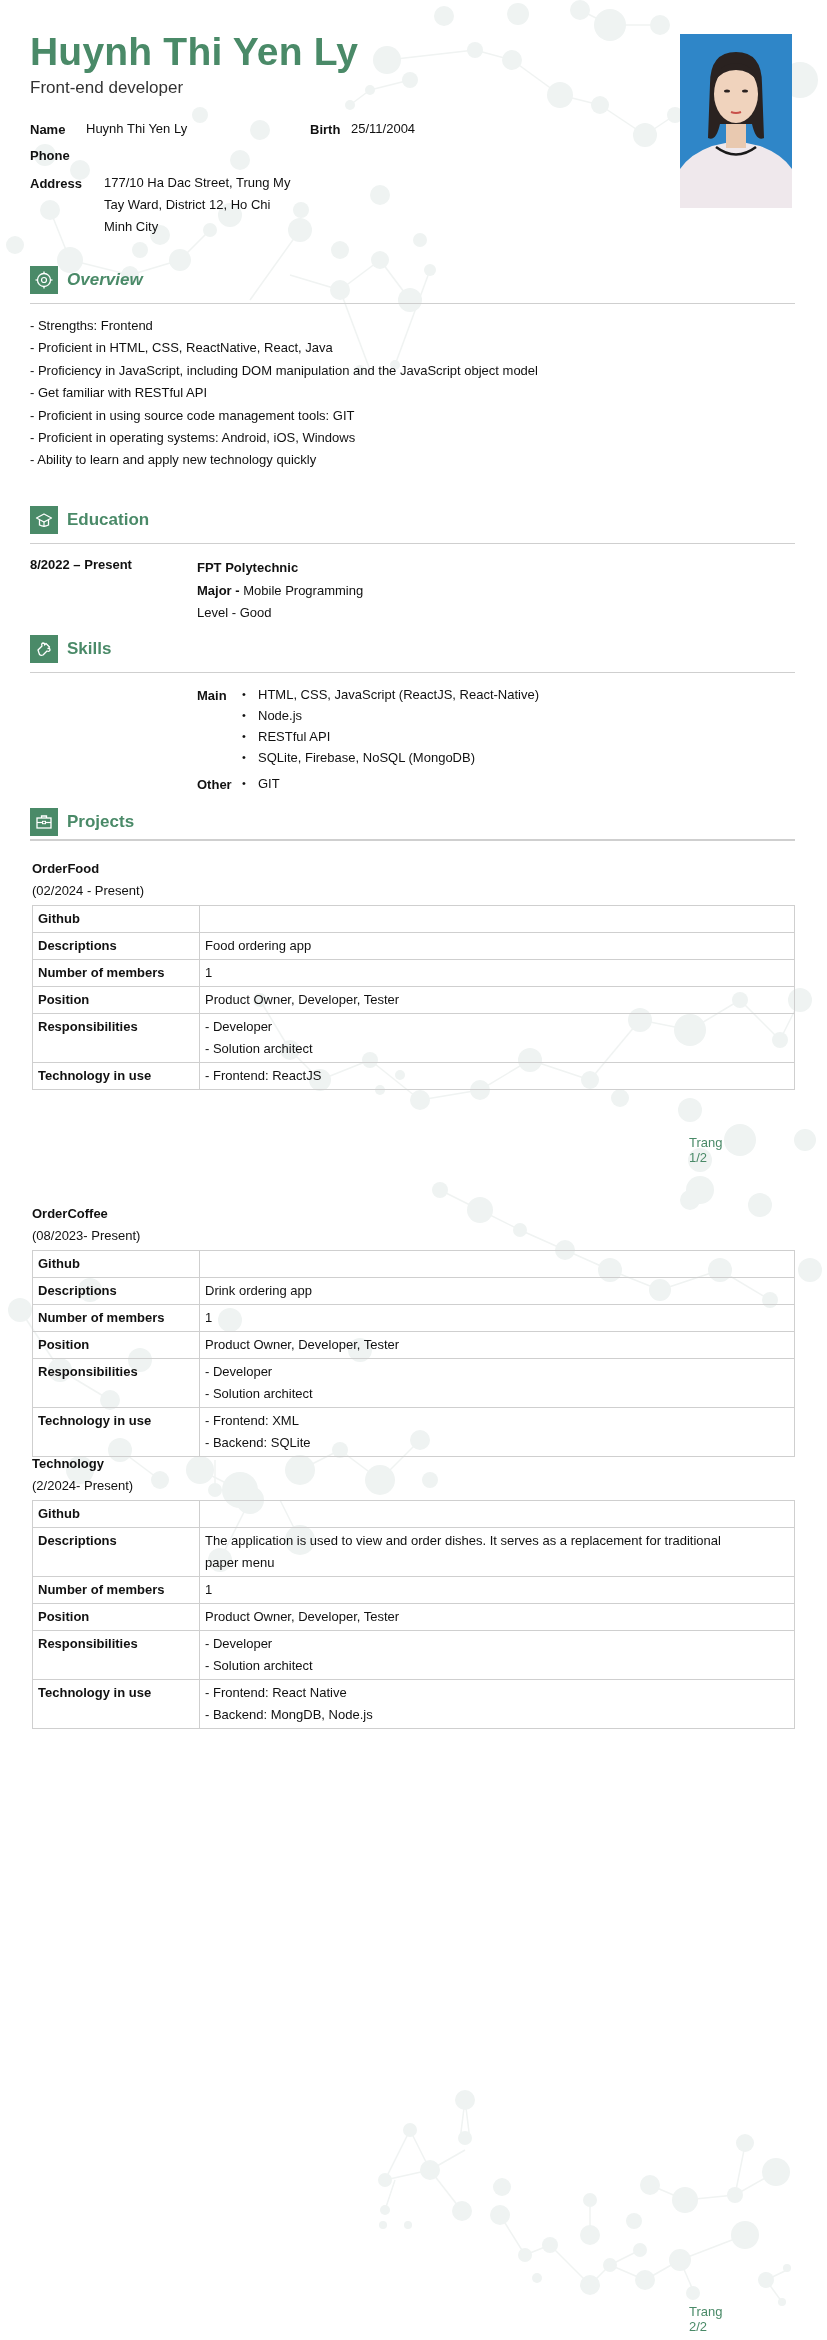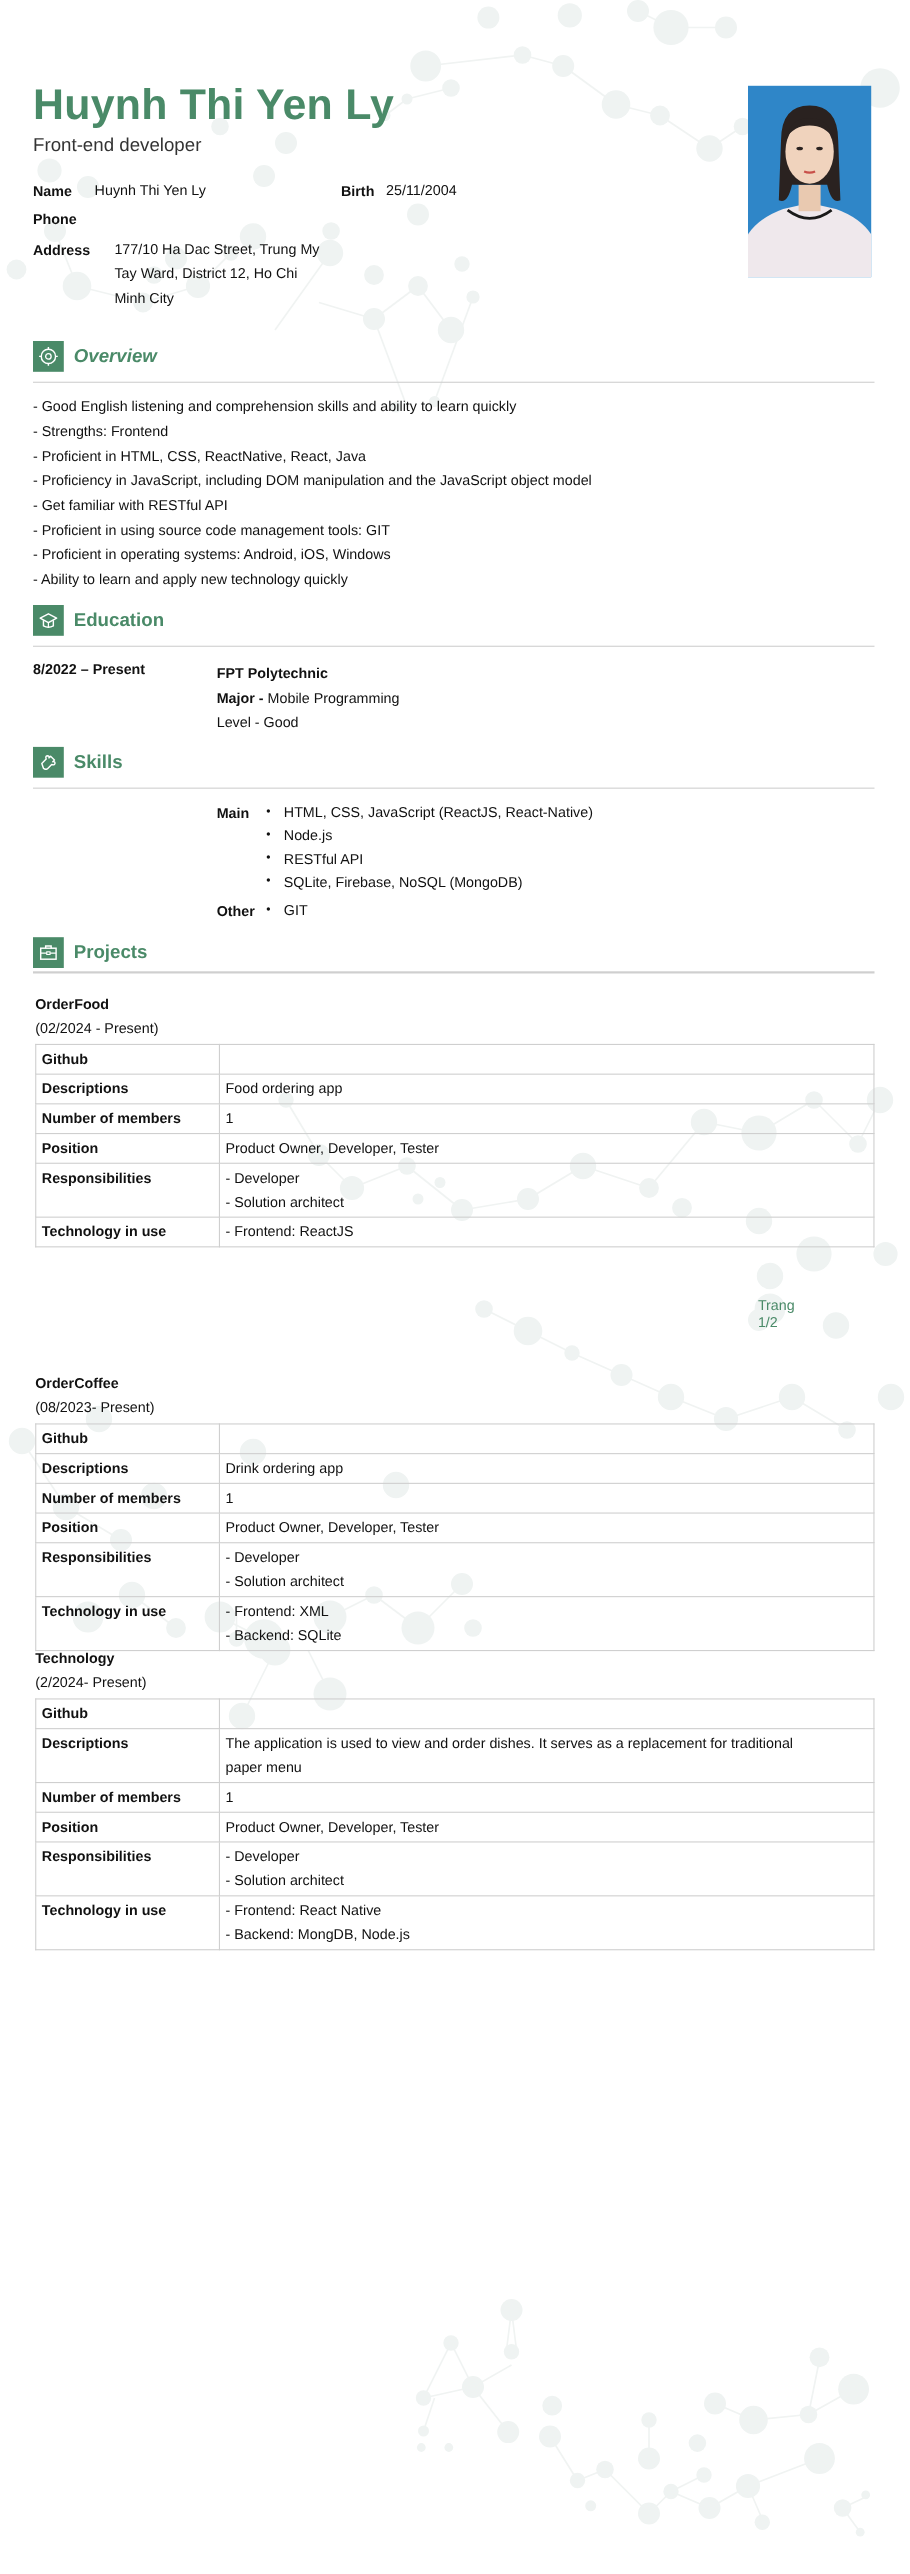--- a/index.html
+++ b/index.html
@@ -6,21 +6,21 @@
   html, body { width: 827px; background: #ffffff; }
   body {
     font-family: "Liberation Sans", sans-serif;
     color: #111;
     font-size: 13px;
     position: relative;
     height: 2340px;
     overflow: hidden;
   }
   .bg { position: absolute; left: 0; top: 0; width: 827px; height: 2340px; z-index: 0; pointer-events: none; }
-  .page { position: absolute; left: 0; width: 721px; z-index: 1; margin-top: 44px; }
+  .page { position: absolute; left: 0; width: 721px; z-index: 1; }
   .page1 { top: 0; height: 1170px; }
   .page2 { top: 1170px; height: 1170px; }
 
   .name { position: absolute; left: 30px; top: 30px; font-size: 39px; font-weight: bold; color: #4a8a68; letter-spacing: 0.2px; }
   .role { position: absolute; left: 30px; top: 78px; font-size: 17px; color: #333; }
   .photo { position: absolute; left: 680px; top: 34px; width: 112px; height: 174px; background: #2e86c9; overflow: hidden; }
 
   .info-label { position: absolute; font-weight: bold; font-size: 13px; }
   .info-val { position: absolute; font-size: 13px; line-height: 22px; }
 
@@ -296,21 +296,20 @@
           <circle cx="9" cy="9" r="2.5" stroke="#fff" stroke-width="1.2" fill="none"></circle>
           <line x1="9" y1="0.5" x2="9" y2="3" stroke="#fff" stroke-width="1.3"></line>
           <line x1="9" y1="15" x2="9" y2="17.5" stroke="#fff" stroke-width="1.3"></line>
           <line x1="0.5" y1="9" x2="3" y2="9" stroke="#fff" stroke-width="1.3"></line>
           <line x1="15" y1="9" x2="17.5" y2="9" stroke="#fff" stroke-width="1.3"></line>
         </svg>
     </div>
     <div class="title">Overview</div>
   </div>
   <div class="overview">
-    <div>- Good English listening and comprehension skills and ability to learn quickly</div>
     <div>- Strengths: Frontend</div>
     <div>- Proficient in HTML, CSS, ReactNative, React, Java</div>
     <div>- Proficiency in JavaScript, including DOM manipulation and the JavaScript object model</div>
     <div>- Get familiar with RESTful API</div>
     <div>- Proficient in using source code management tools: GIT</div>
     <div>- Proficient in operating systems: Android, iOS, Windows</div>
     <div>- Ability to learn and apply new technology quickly</div>
   </div>
 
   <div class="section-head" style="top:506px;">

